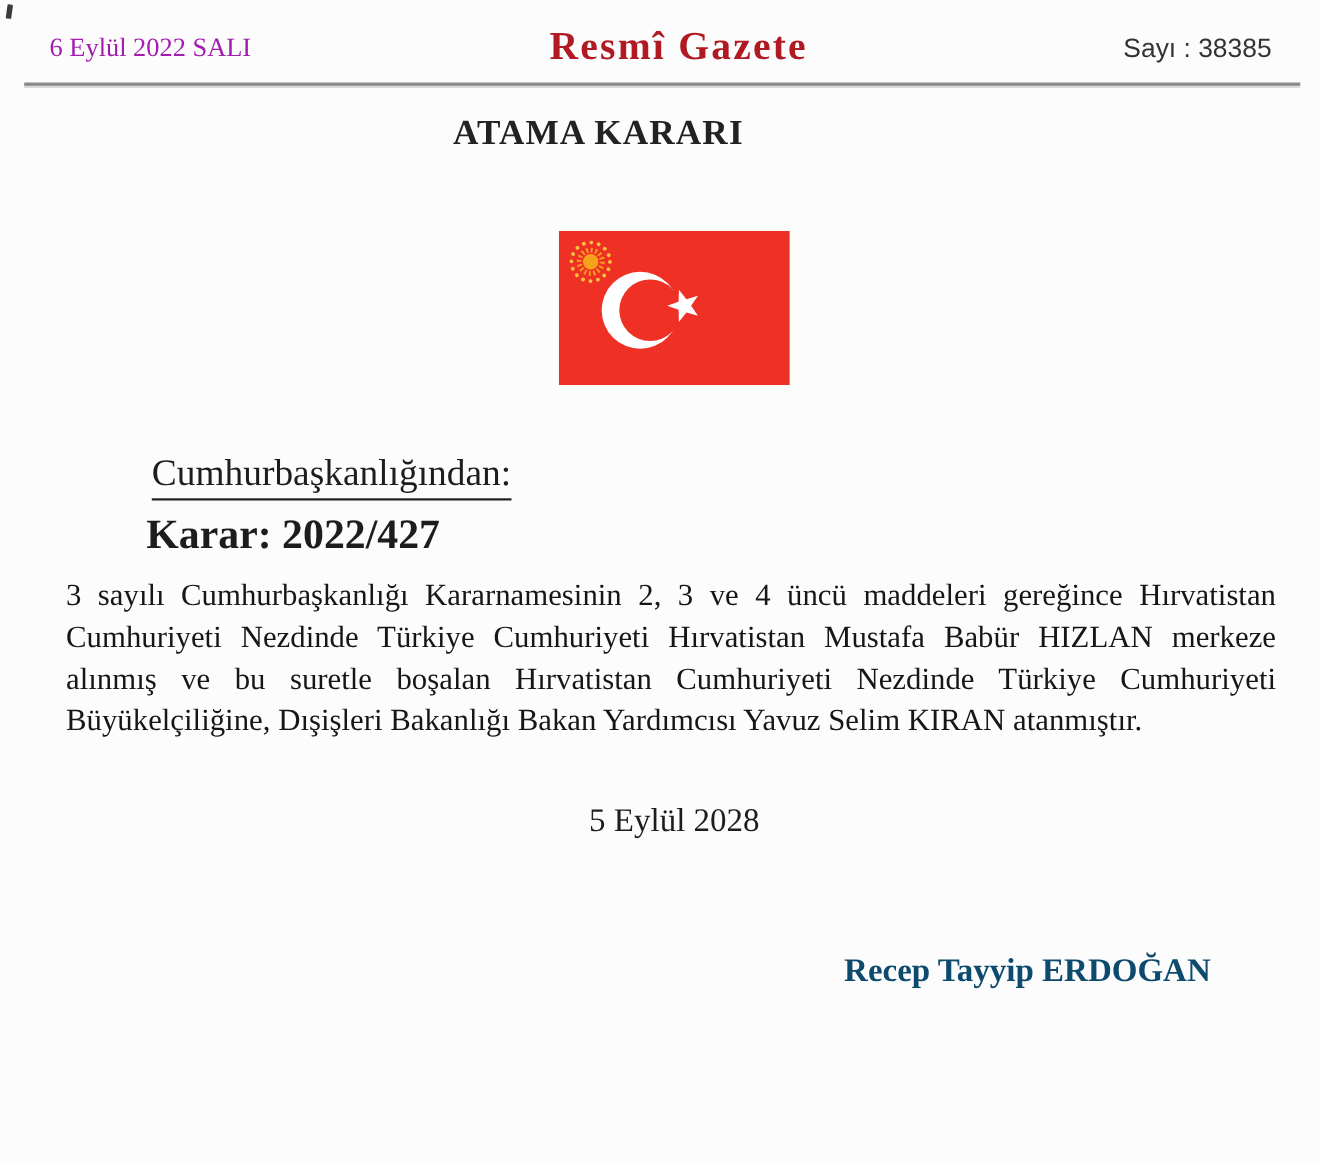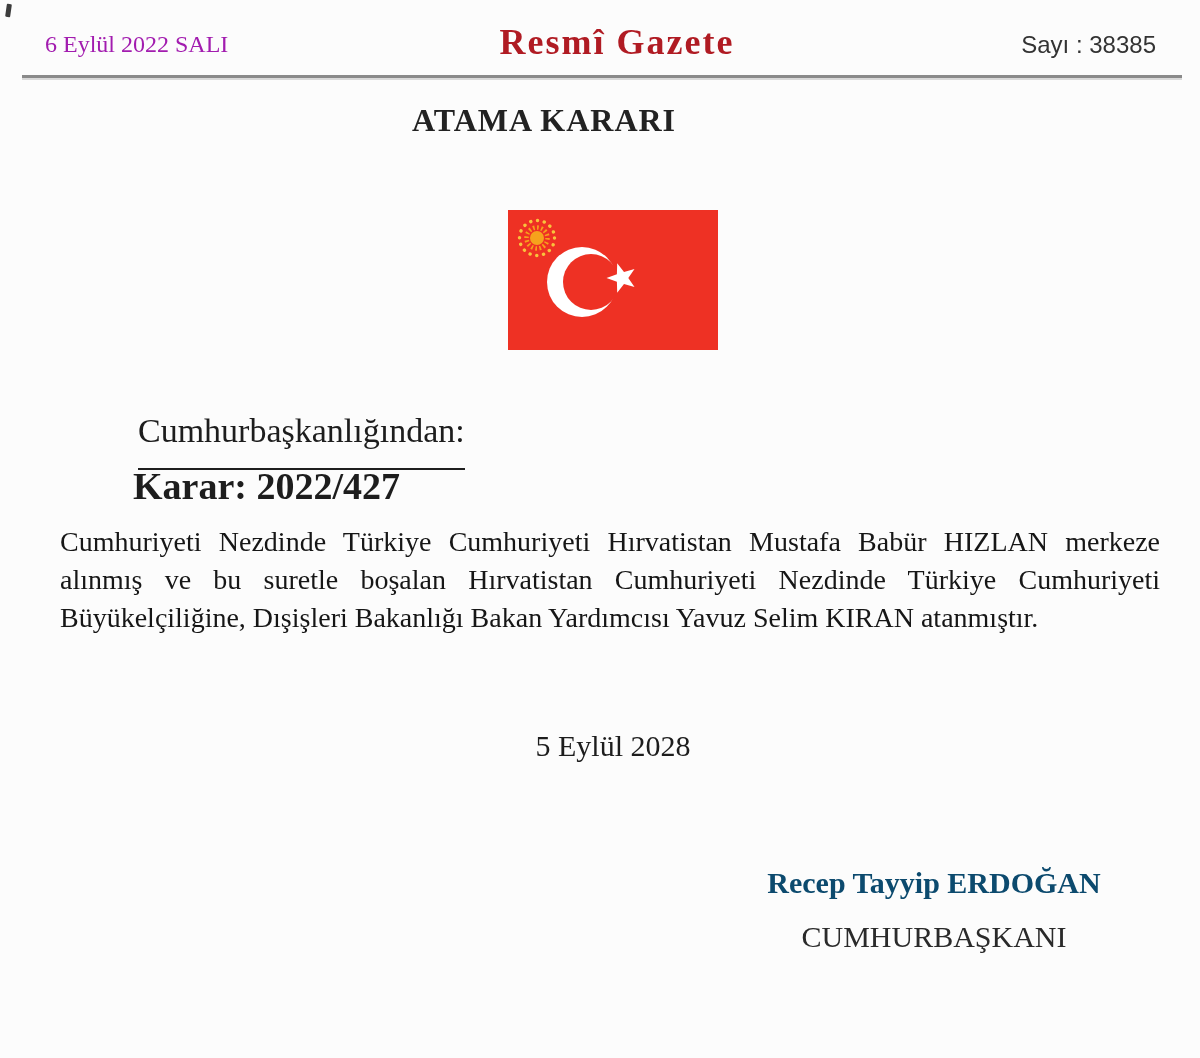--- a/index.html
+++ b/index.html
@@ -14,21 +14,21 @@
   .masthead{position:absolute;left:617px;top:21px;transform:translateX(-50%);
     font-size:36px;font-weight:bold;letter-spacing:2px;color:#b01b23;white-space:nowrap;}
   .hdr-issue{position:absolute;right:44px;top:31px;font-family:"Liberation Sans",sans-serif;
     font-size:24px;color:#333;}
   .rule{position:absolute;left:22px;right:18px;top:75px;height:3px;background:#8a8a8a;
     box-shadow:0 2px 0 #d9d9d9;}
   .doc-title{position:absolute;left:544px;top:102px;transform:translateX(-50%);
     font-size:32px;font-weight:bold;letter-spacing:1px;white-space:nowrap;color:#222;}
   .flag{position:absolute;left:508px;top:210px;width:210px;height:140px;display:block;}
   .from{position:absolute;left:138px;top:412px;font-size:34px;white-space:nowrap;}
-  .from .u{border-bottom:2px solid #1f1f1f;padding-bottom:19px;}
+  .from .u{border-bottom:2px solid #1f1f1f;padding-bottom:4px;}
   .karar{position:absolute;left:133px;top:464px;font-size:38px;font-weight:bold;white-space:nowrap;}
   .bodytext{position:absolute;left:60px;top:523px;width:1100px;font-size:28px;color:#161616;}
   .bodytext .line{height:38px;line-height:38px;}
   .bodytext .just{text-align:justify;text-align-last:justify;text-justify:inter-word;}
   .date-line{position:absolute;left:613px;top:729px;transform:translateX(-50%);
     font-size:30px;white-space:nowrap;}
   .sig-name{position:absolute;left:934px;top:866px;transform:translateX(-50%);
     font-size:30px;font-weight:bold;white-space:nowrap;color:#0c4a6e;}
   .sig-title{position:absolute;left:934px;top:920px;transform:translateX(-50%);
     font-size:30px;white-space:nowrap;color:#2a2a2a;}
@@ -61,23 +61,23 @@
     </g>
   </svg>
 
   <div class="from">
     <span class="u">Cumhurbaşkanlığından:</span>
   </div>
 
   <div class="karar">Karar: 2022/427</div>
 
   <div class="bodytext">
+    <div class="line just">3 sayılı Cumhurbaşkanlığı Kararnamesinin 2, 3 ve 4 üncü maddeleri gereğince Hırvatistan</div>
     <div class="line just">Cumhuriyeti Nezdinde Türkiye Cumhuriyeti Hırvatistan Mustafa Babür HIZLAN merkeze</div>
     <div class="line just">alınmış ve bu suretle boşalan Hırvatistan Cumhuriyeti Nezdinde Türkiye Cumhuriyeti</div>
     <div class="line">Büyükelçiliğine, Dışişleri Bakanlığı Bakan Yardımcısı Yavuz Selim KIRAN atanmıştır.</div>
   </div>
 
   <div class="date-line">5 Eylül 2028</div>
 
   <div class="sig-name">Recep Tayyip ERDOĞAN</div>
-  <div class="sig-title">CUMHURBAŞKANI</div>
 
 </div>
 
 </body></html>

